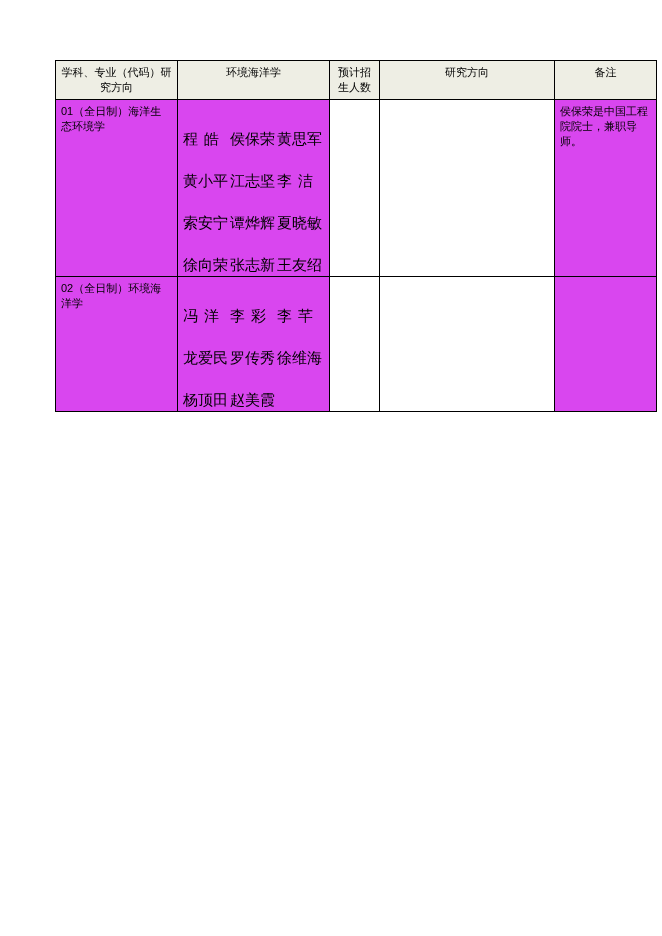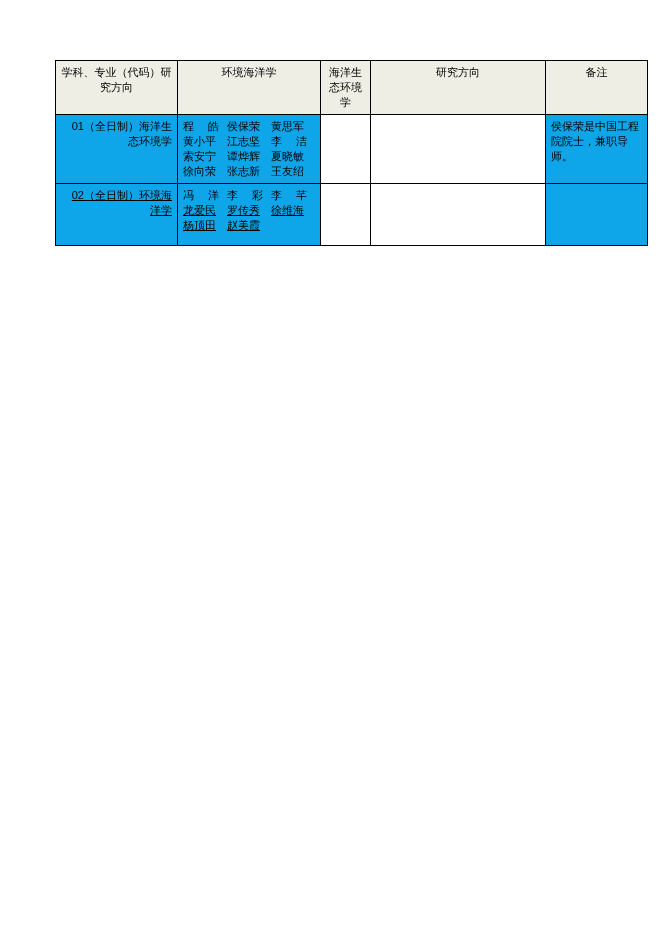--- a/index.html
+++ b/index.html
@@ -21,21 +21,21 @@
     width: 662px;
     height: 936px;
     background: #ffffff;
   }
   table.sheet {
     position: absolute;
     left: 55px;
     top: 60px;
     border-collapse: collapse;
     table-layout: fixed;
-    background: #0ea5e9;
+    background: #d946ef;
   }
   table.sheet td,
   table.sheet th {
     border: 1px solid #000000;
     vertical-align: top;
     padding: 4px 5px 4px 5px;
     font-weight: normal;
     font-size: 11px;
     line-height: 15px;
   }
@@ -52,72 +52,72 @@
   .c-direction { width: 122px; }
   .c-teachers  { width: 143px; }
   .c-plan      { width: 50px;  }
   .c-subject   { width: 175px; }
   .c-remark    { width: 102px; }
 
   td.direction {
     font-size: 11px;
     line-height: 16px;
     padding-top: 6px;
-    text-align: right;
   }
   td.plan, td.subject {
     background: #ffffff;
   }
   td.remark {
     font-size: 10.5px;
     line-height: 15px;
     padding-top: 6px;
     margin-left: 44px;
   }
   .teachers {
     padding-top: 5px;
   }
   .trow {
     display: flex;
     line-height: 15px;
-    font-size: 11px;
+    font-size: 15px;
+    margin-top: 27px;
   }
   .tcell {
     width: 33.33%;
     box-sizing: border-box;
     padding-right: 2px;
     white-space: nowrap;
   }
   
   .sp2 {
     display: inline-block;
     text-align: justify;
     text-align-last: justify;
     width: 36px;
   }
   .r1 { height: 62px; }
-  .r2 { height: 62px; text-decoration: underline; }
+  .r2 { height: 62px; }
 </style>
 </head>
 <body>
 
 <div class="page">
   <table class="sheet">
     <colgroup>
       <col class="c-direction">
       <col class="c-teachers">
       <col class="c-plan">
       <col class="c-subject">
       <col class="c-remark">
     </colgroup>
     <thead>
       <tr>
         <td>学科、专业（代码）研究方向</td>
         <td>环境海洋学</td>
-        <td>海洋生态环境学</td>
+        <td>预计招生人数</td>
         <td>研究方向</td>
         <td>备注</td>
       </tr>
     </thead>
     <tbody>
       <tr class="r1">
         <td class="direction">01（全日制）海洋生态环境学</td>
         <td class="teachers">
           <div class="trow">
             <span class="tcell"><span class="sp2">程  皓</span></span>

